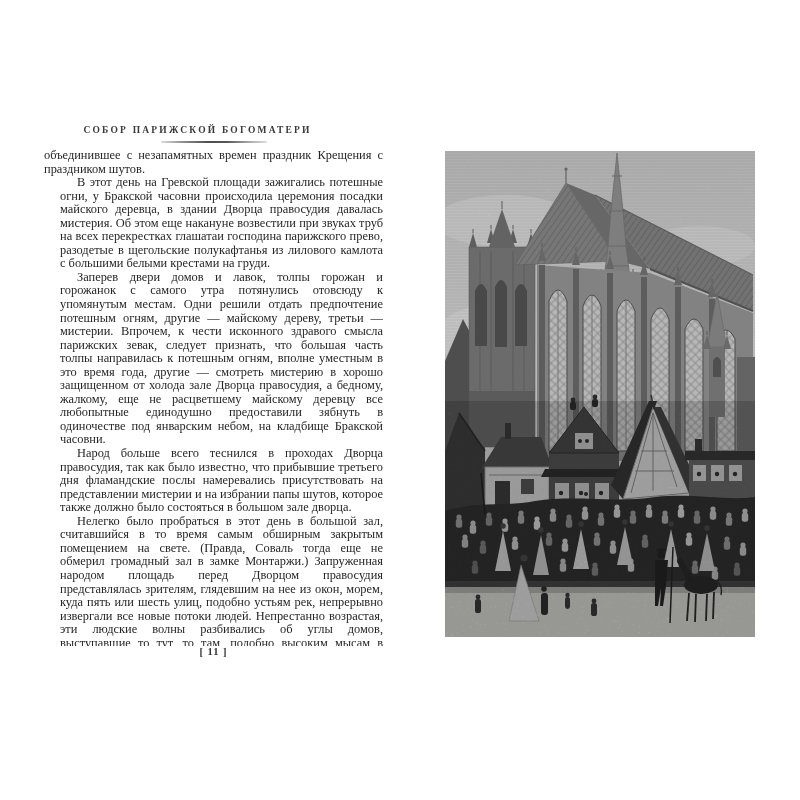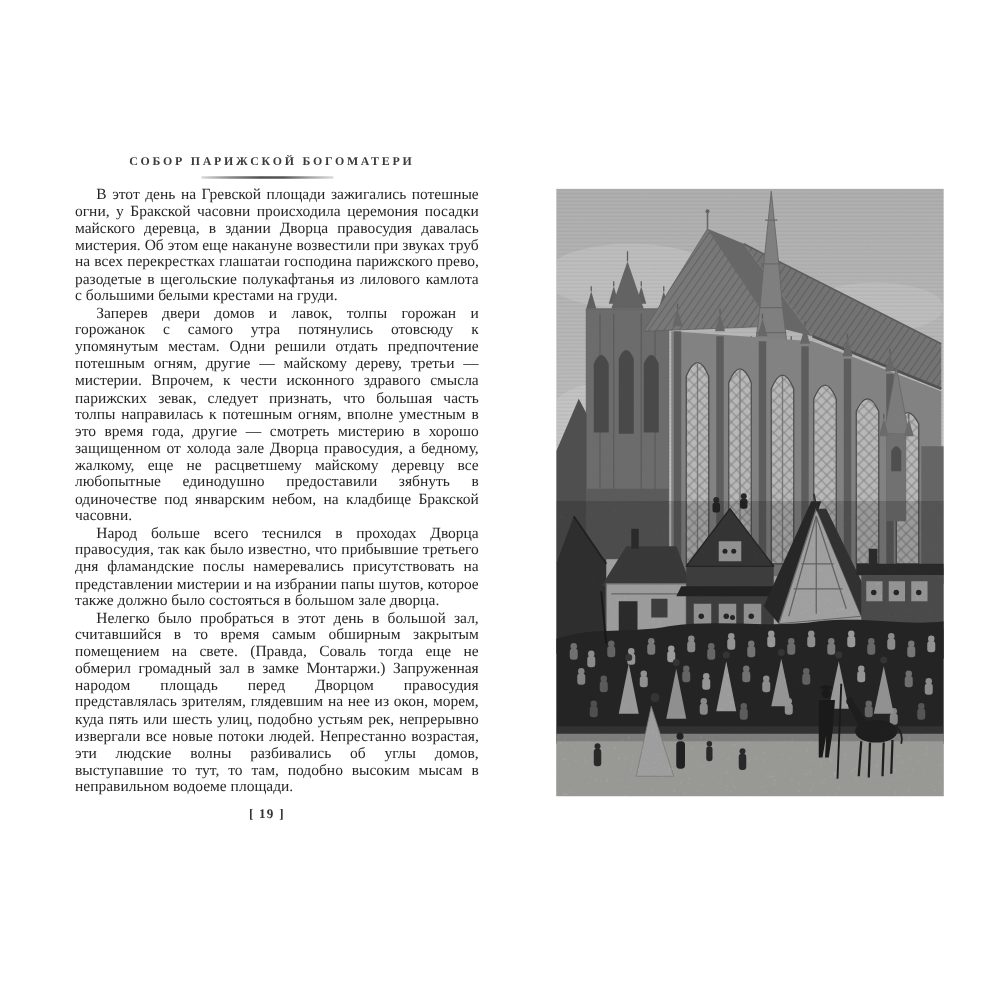--- a/index.html
+++ b/index.html
@@ -1,18 +1,18 @@
 <!DOCTYPE html>
 <html lang="ru"><head>
 <meta charset="utf-8">
 <style>
   html,body{margin:0;padding:0;background:#ffffff;}
   .page{position:relative;width:800px;height:800px;background:#ffffff;overflow:hidden;
         font-family:"Liberation Serif", serif;}
-  .running-header{position:absolute;left:48px;top:125px;width:339px;text-align:center;
+  .running-header{position:absolute;left:28px;top:125px;width:339px;text-align:center;
         font-size:9.5px;font-weight:700;letter-spacing:2.2px;color:#3a3a3a;}
   .divider{position:absolute;left:161px;top:141px;width:106px;height:2px;border-radius:1px;
         background:linear-gradient(90deg,#dcdcdc 0%,#8a8a8a 22%,#4f4f4f 45%,#555555 62%,#a5a5a5 82%,#dedede 100%);}
   .body-text{position:absolute;left:44px;top:149px;width:339px;height:497px;overflow:hidden;
         font-size:12.4px;line-height:13.55px;color:#262626;text-align:justify;}
   .body-text p{margin:0;}
   .body-text p.indent{text-indent:17px;margin-left:16px;}
   .page-number{position:absolute;left:44px;top:646px;width:339px;text-align:center;
         font-size:10.5px;font-weight:700;letter-spacing:1px;color:#333333;}
   .illustration{position:absolute;left:445px;top:151px;width:310px;height:486px;}
@@ -20,27 +20,28 @@
 </style>
 </head>
 <body>
 
 <div class="page">
 
   <div class="running-header">СОБОР ПАРИЖСКОЙ БОГОМАТЕРИ</div>
   <div class="divider"></div>
 
   <div class="body-text">
+      <p class="">объединившее с незапамятных времен праздник Крещения с праздником шутов.</p>
       <p class="indent">В этот день на Гревской площади зажигались потешные огни, у Бракской часовни происходила церемония посадки майского деревца, в здании Дворца правосудия давалась мистерия. Об этом еще накануне возвестили при звуках труб на всех перекрестках глашатаи господина парижского прево, разодетые в щегольские полукафтанья из лилового камлота с большими белыми крестами на груди.</p>
       <p class="indent">Заперев двери домов и лавок, толпы горожан и горожанок с самого утра потянулись отовсюду к упомянутым местам. Одни решили отдать предпочтение потешным огням, другие — майскому дереву, третьи — мистерии. Впрочем, к чести исконного здравого смысла парижских зевак, следует признать, что большая часть толпы направилась к потешным огням, вполне уместным в это время года, другие — смотреть мистерию в хорошо защищенном от холода зале Дворца правосудия, а бедному, жалкому, еще не расцветшему майскому деревцу все любопытные единодушно предоставили зябнуть в одиночестве под январским небом, на кладбище Бракской часовни.</p>
       <p class="indent">Народ больше всего теснился в проходах Дворца правосудия, так как было известно, что прибывшие третьего дня фламандские послы намеревались присутствовать на представлении мистерии и на избрании папы шутов, которое также должно было состояться в большом зале дворца.</p>
       <p class="indent">Нелегко было пробраться в этот день в большой зал, считавшийся в то время самым обширным закрытым помещением на свете. (Правда, Соваль тогда еще не обмерил громадный зал в замке Монтаржи.) Запруженная народом площадь перед Дворцом правосудия представлялась зрителям, глядевшим на нее из окон, морем, куда пять или шесть улиц, подобно устьям рек, непрерывно извергали все новые потоки людей. Непрестанно возрастая, эти людские волны разбивались об углы домов, выступавшие то тут, то там, подобно высоким мысам в неправильном водоеме площади.</p>
     </div>
 
-  <div class="page-number">[ 19 ]</div>
+  <div class="page-number">[ 11 ]</div>
 
   <div class="illustration">
     <svg viewBox="0 0 310 486" xmlns="http://www.w3.org/2000/svg">
       <defs>
         <linearGradient id="skyGrad" x1="0" y1="0" x2="0" y2="1">
           <stop offset="0" stop-color="#cccccc"></stop>
           <stop offset="0.45" stop-color="#dedede"></stop>
           <stop offset="1" stop-color="#d6d6d6"></stop>
         </linearGradient>
         <pattern id="hatch" width="5" height="5" patternUnits="userSpaceOnUse" patternTransform="rotate(35)">

